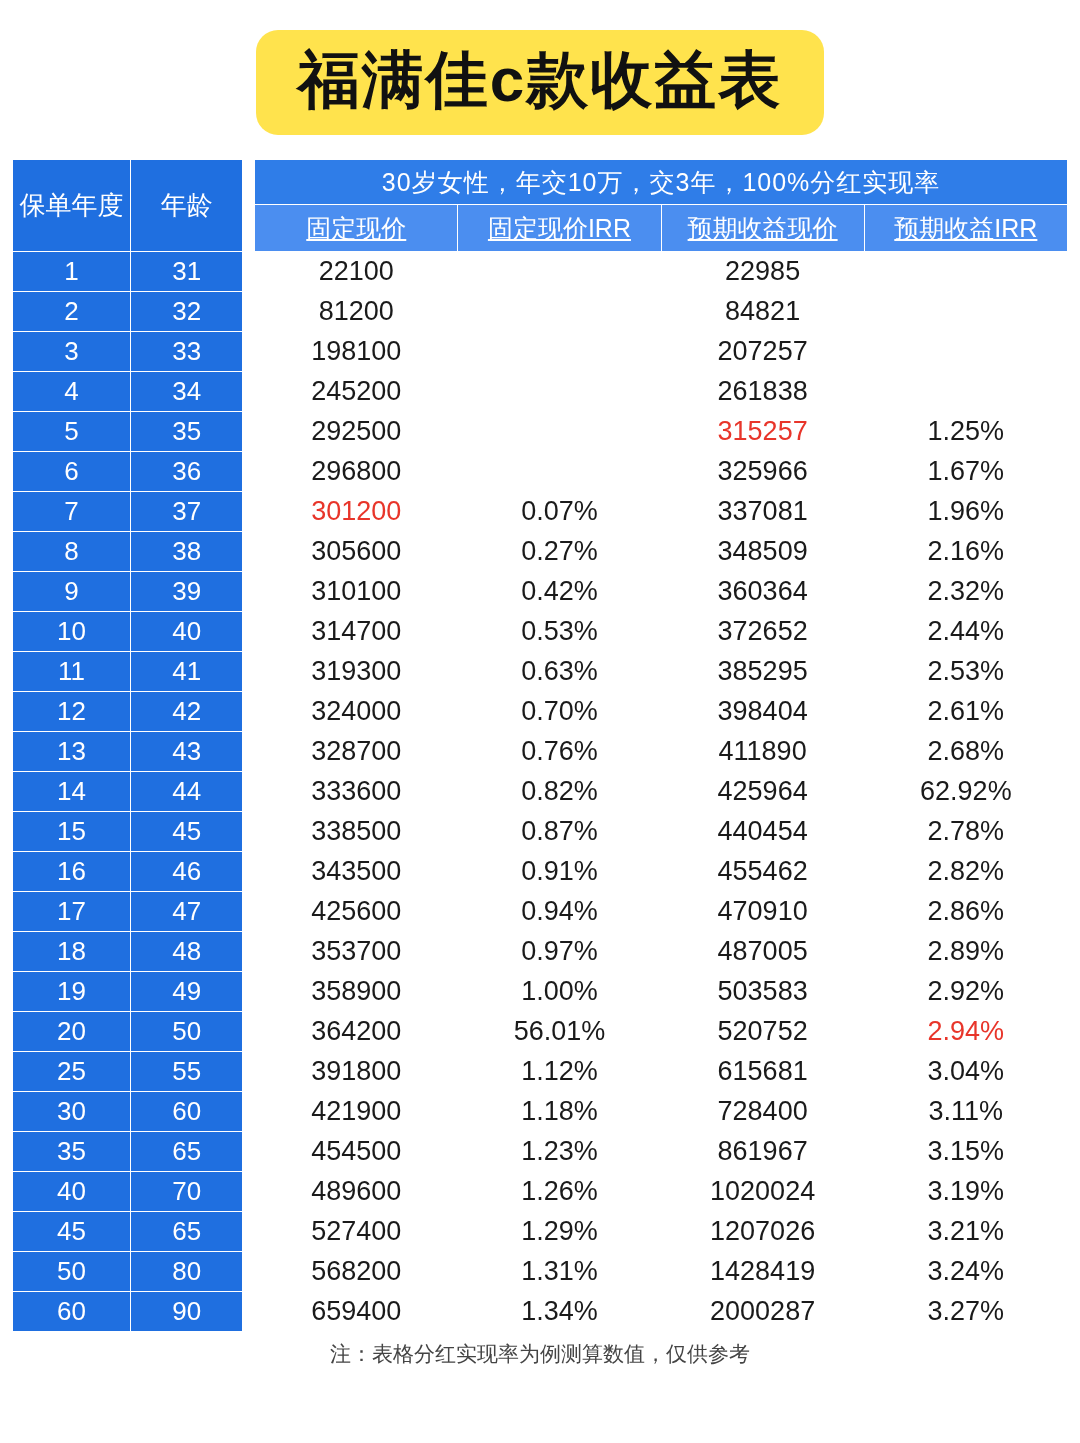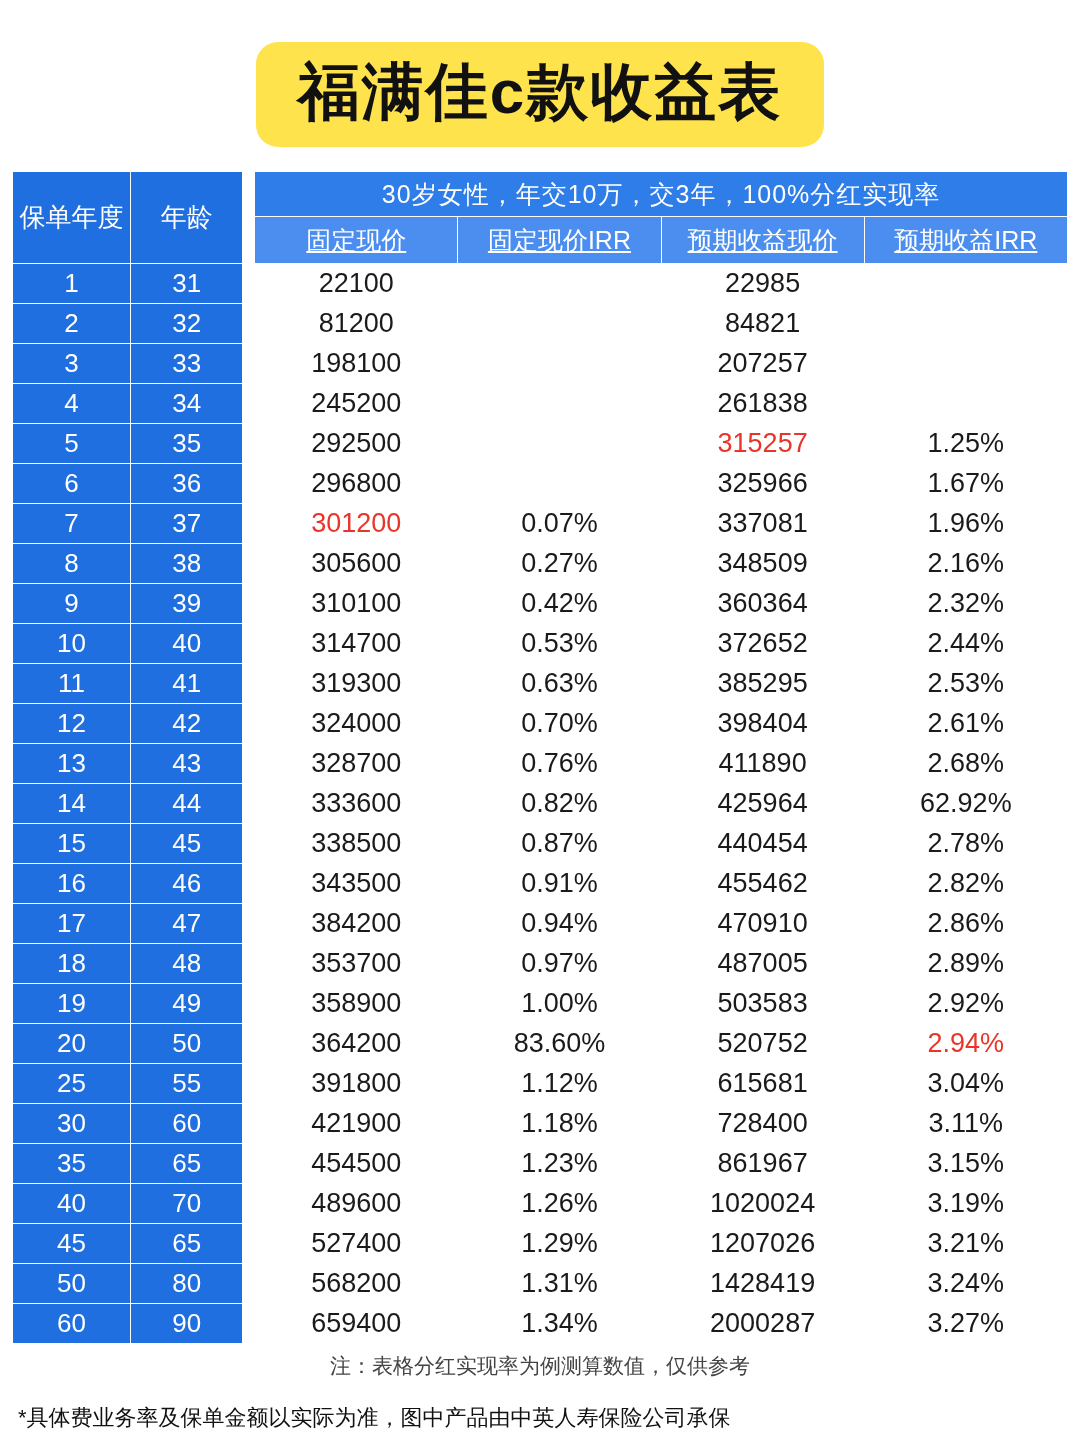--- a/index.html
+++ b/index.html
@@ -16,21 +16,21 @@
   .page {
     position: relative;
     width: 1080px;
     height: 1443px;
     box-sizing: border-box;
   }
   
   .title-wrap {
     display: flex;
     justify-content: center;
-    padding-top: 42px;
+    padding-top: 30px;
   }
   .title-badge {
     background: #ffe34d;
     border-radius: 22px;
     padding: 14px 42px 20px 42px;
     display: inline-block;
   }
   .title-text {
     font-size: 62px;
     font-weight: bold;
@@ -284,21 +284,21 @@
             <td class="c-gap"></td>
             <td class="cell">343500</td>
             <td class="cell">0.91%</td>
             <td class="cell">455462</td>
             <td class="cell">2.82%</td>
           </tr>
           <tr>
             <td class="col-year">17</td>
             <td class="col-age">47</td>
             <td class="c-gap"></td>
-            <td class="cell">384200</td>
+            <td class="cell">425600</td>
             <td class="cell">0.94%</td>
             <td class="cell">470910</td>
             <td class="cell">2.86%</td>
           </tr>
           <tr>
             <td class="col-year">18</td>
             <td class="col-age">48</td>
             <td class="c-gap"></td>
             <td class="cell">353700</td>
             <td class="cell">0.97%</td>
@@ -312,21 +312,21 @@
             <td class="cell">358900</td>
             <td class="cell">1.00%</td>
             <td class="cell">503583</td>
             <td class="cell">2.92%</td>
           </tr>
           <tr>
             <td class="col-year">20</td>
             <td class="col-age">50</td>
             <td class="c-gap"></td>
             <td class="cell">364200</td>
-            <td class="cell">83.60%</td>
+            <td class="cell">56.01%</td>
             <td class="cell">520752</td>
             <td class="cell hl">2.94%</td>
           </tr>
           <tr>
             <td class="col-year">25</td>
             <td class="col-age">55</td>
             <td class="c-gap"></td>
             <td class="cell">391800</td>
             <td class="cell">1.12%</td>
             <td class="cell">615681</td>
@@ -388,15 +388,14 @@
           </tr>
         </tbody>
       <tfoot>
         <tr class="note-row">
           <td colspan="7">注：表格分红实现率为例测算数值，仅供参考</td>
         </tr>
       </tfoot>
     </table>
   </div>
 
-  <div class="footnote">*具体费业务率及保单金额以实际为准，图中产品由中英人寿保险公司承保</div>
 
 </div>
 
 </body></html>

